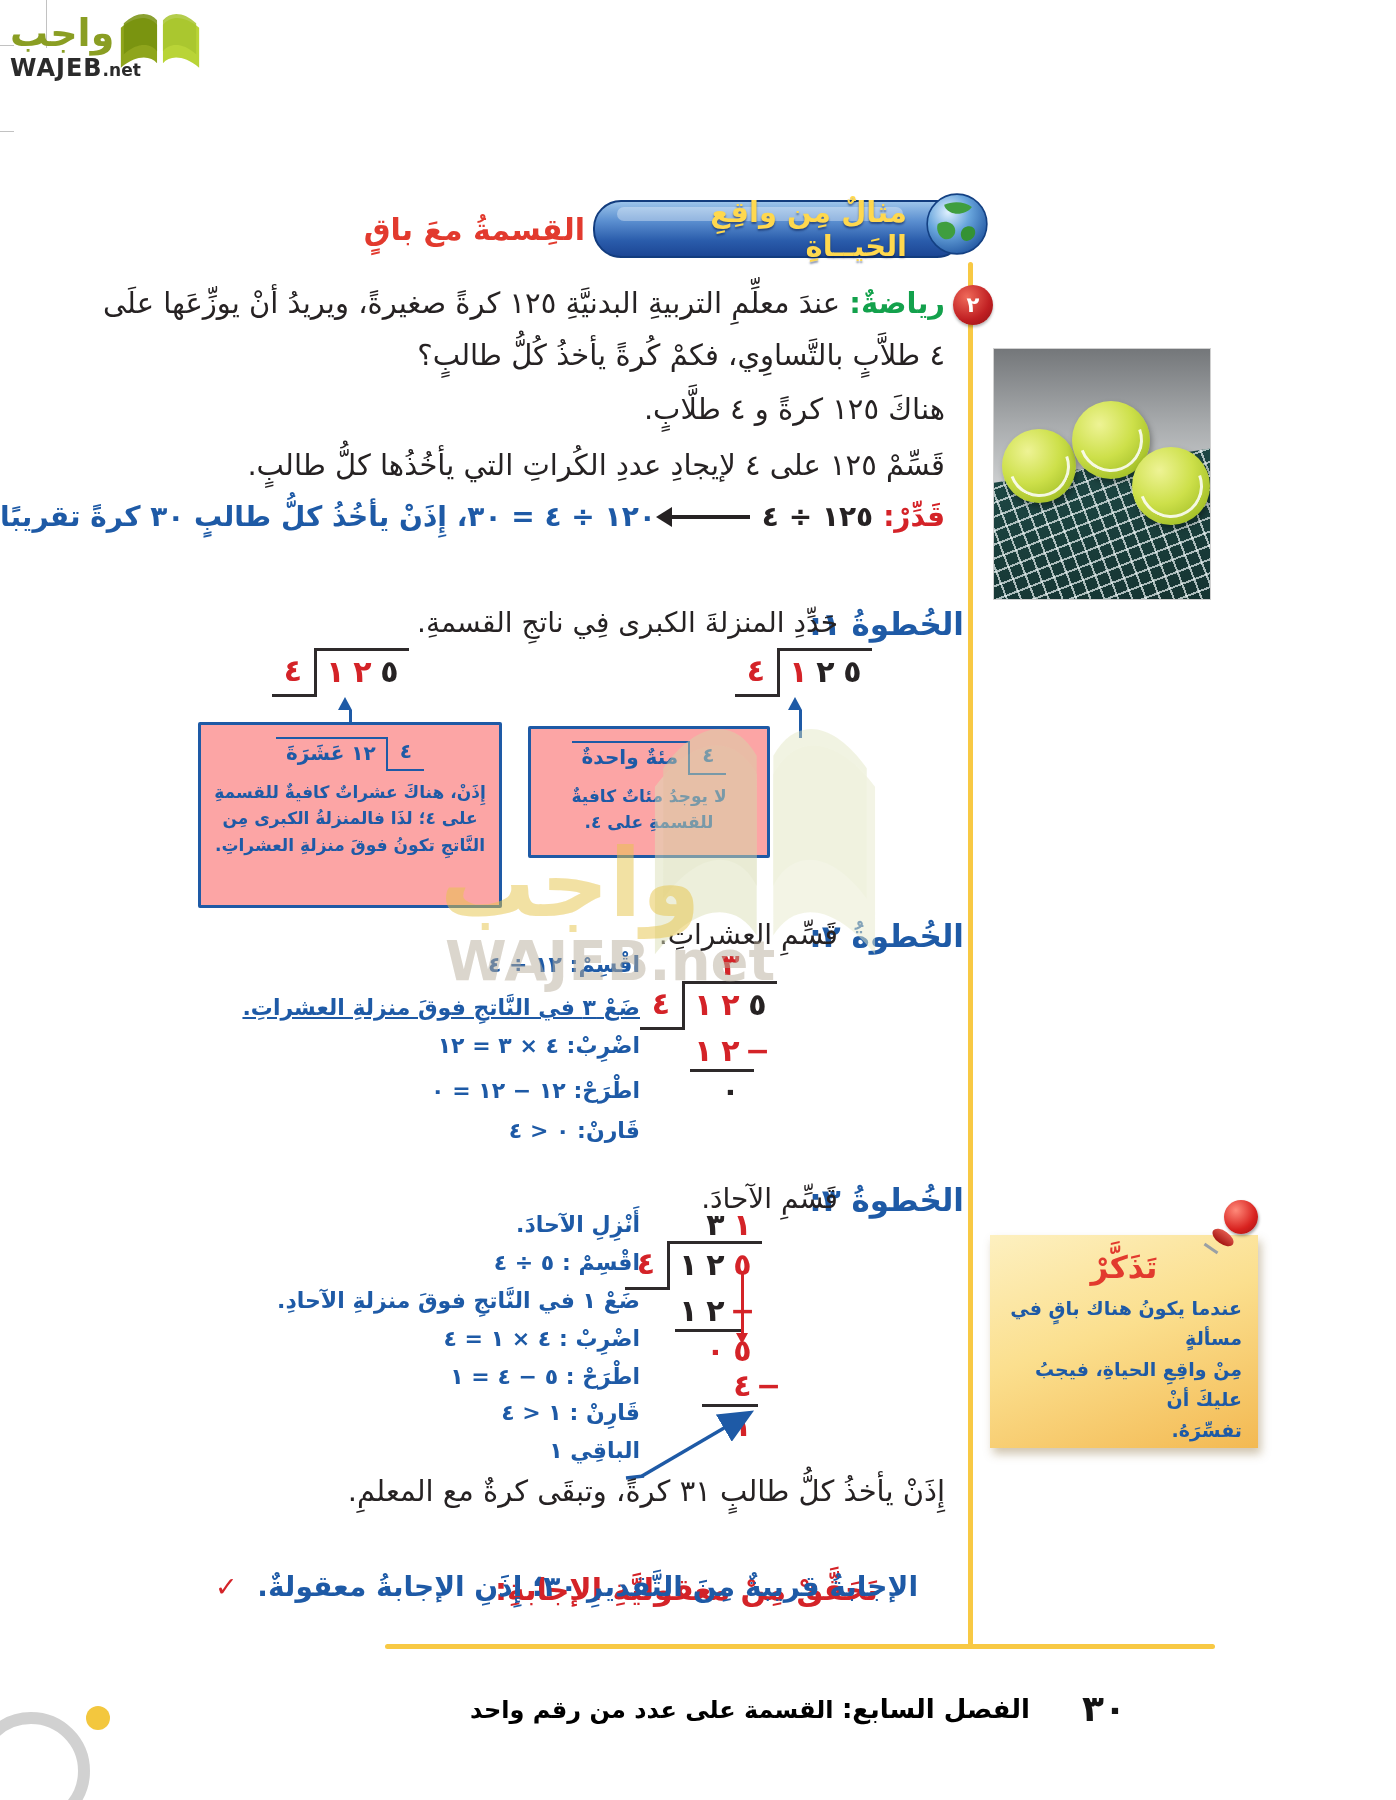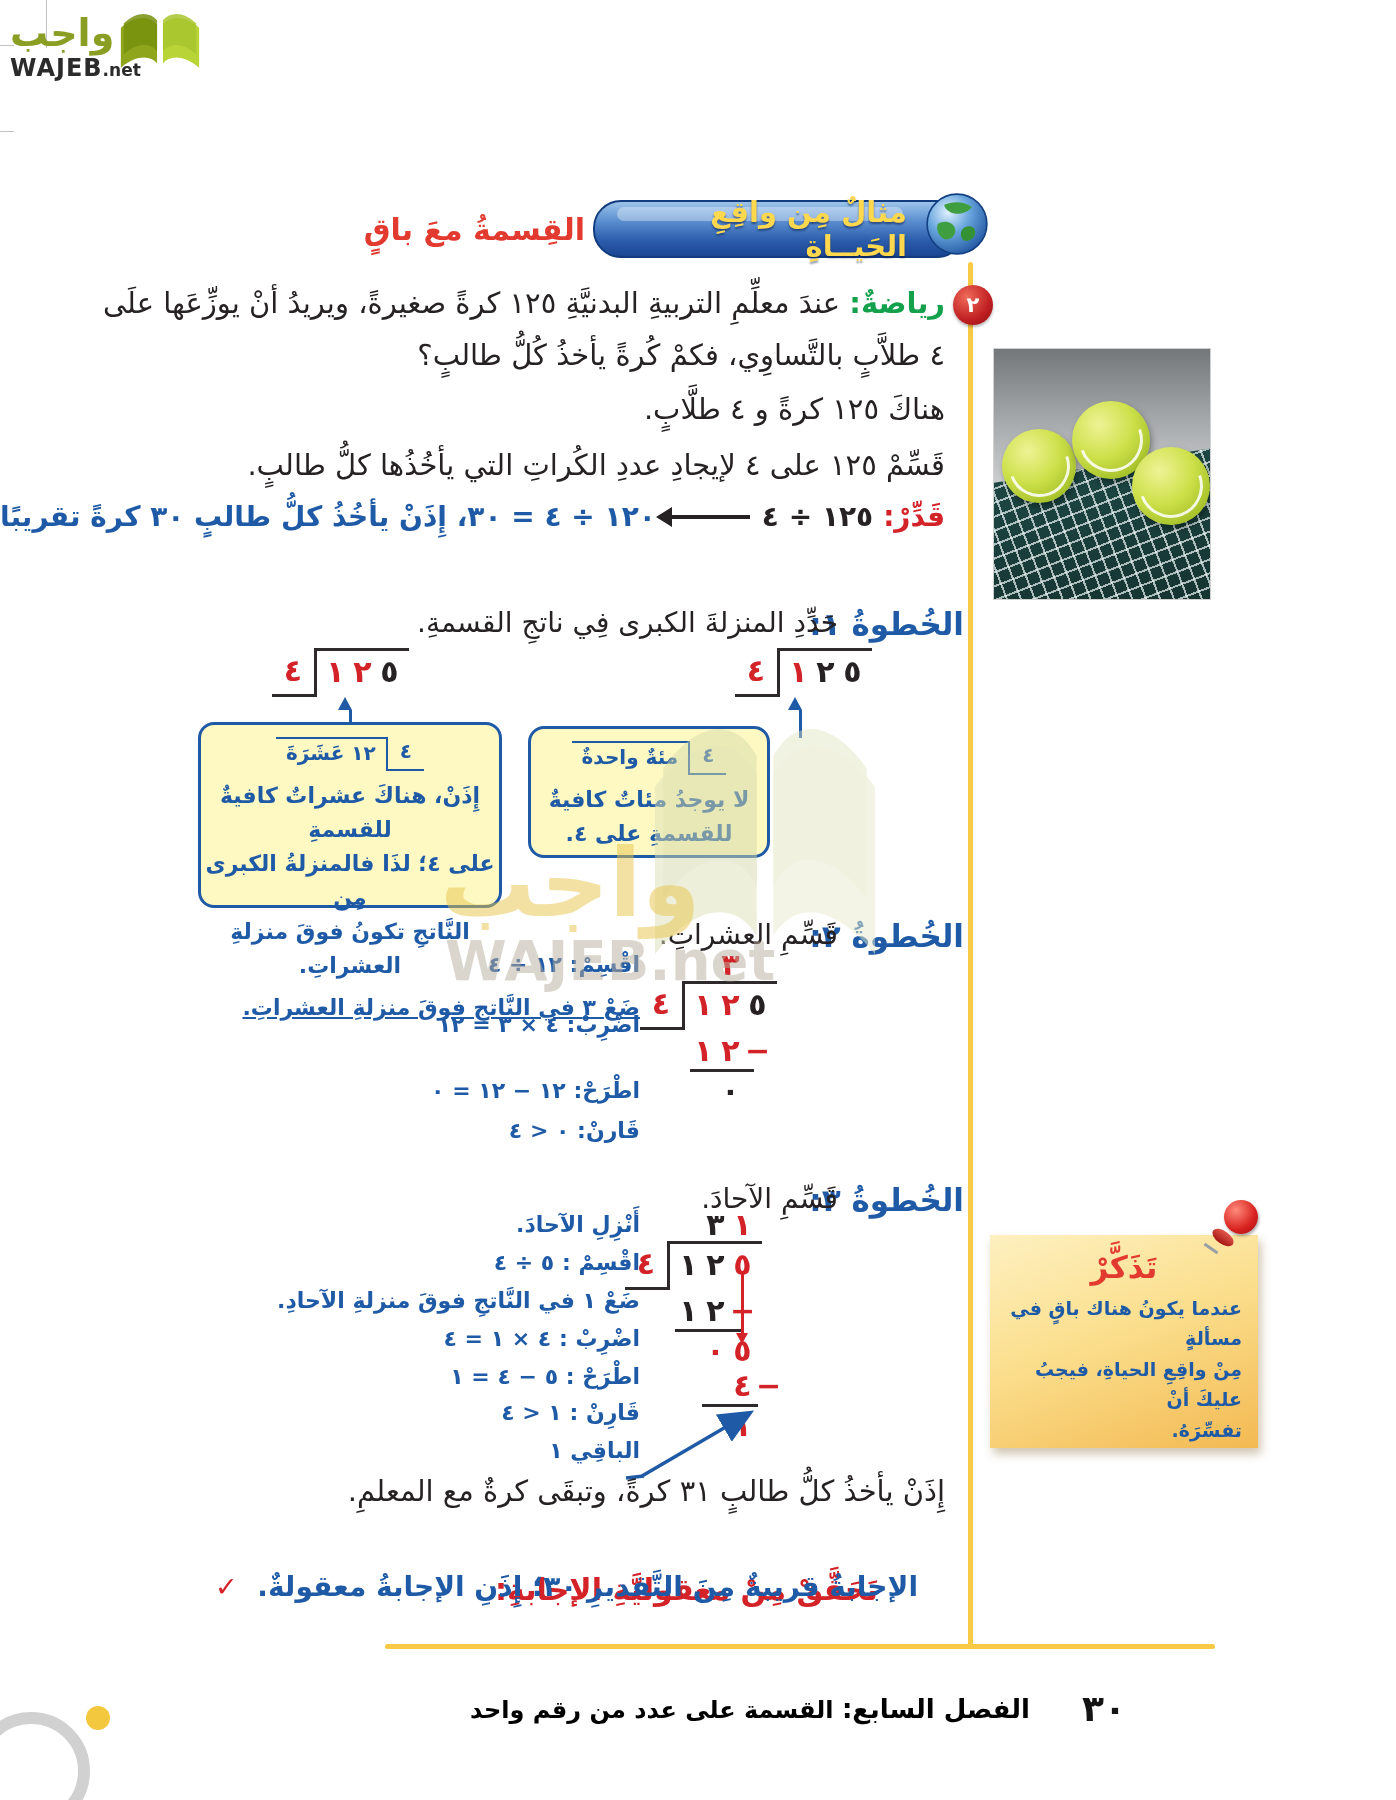--- a/index.html
+++ b/index.html
@@ -76,27 +76,27 @@
   .ldiv .dvd{display:flex;border-top:3px solid #2e2a2b;border-left:3px solid #2e2a2b;padding:4px 6px 6px 5px;}
   .ldiv .uline{border-top:3px solid #2e2a2b;height:0;margin-left:50px;}
 
   
   .uparrow{position:absolute;width:14px;}
   .uparrow .head{width:0;height:0;border-left:7px solid transparent;border-right:7px solid transparent;
         border-bottom:13px solid #1e5aa6;}
   .uparrow .stem{width:3px;height:28px;background:#1e5aa6;margin-left:5.5px;}
 
   
-  .callout{position:absolute;background:#fef9c3;border:3px solid #1e5aa6;border-radius:16px;box-sizing:border-box;
+  .callout{position:absolute;background:#fca5a5;border:3px solid #1e5aa6;border-radius:2px;box-sizing:border-box;
         text-align:center;}
   .mini{display:flex;direction:ltr;justify-content:center;font-weight:700;color:#1e5aa6;font-size:20px;
         margin:12px auto 8px;}
   .mini .mdvd{border-top:2.5px solid #1e5aa6;border-right:2.5px solid #1e5aa6;padding:2px 10px 6px;direction:rtl;}
   .mini .mdvr{border-bottom:2.5px solid #1e5aa6;padding:2px 12px 6px;display:flex;align-items:center;}
-  .callout .bl{font-size:22px;font-weight:700;color:#1e5aa6;line-height:1.55;}
+  .callout .bl{font-size:17px;font-weight:700;color:#1e5aa6;line-height:1.55;}
 
   
   .instr{position:absolute;right:756px;font-size:22px;font-weight:700;color:#1e5aa6;white-space:nowrap;}
 
   
   .redarrow{position:absolute;width:3px;background:#d42328;}
   .redarrow::after{content:"";position:absolute;bottom:-10px;left:-5px;border-left:6.5px solid transparent;
         border-right:6.5px solid transparent;border-top:11px solid #d42328;}
 
   
@@ -277,21 +277,21 @@
     <div class="uline" style="width:64px;margin-top:2px;"></div>
     <div class="row" style="margin-top:2px;">
       <span class="c"></span>
       <span class="c">٠</span>
       <span class="c"></span>
     </div>
   </div>
 
   <div class="instr" style="top:952px;">اقْسِمْ: ١٢ ÷ ٤</div>
   <div class="instr" style="top:995px;text-decoration:underline;">ضَعْ ٣ في النَّاتجِ فوقَ منزلةِ العشراتِ.</div>
-  <div class="instr" style="top:1012px;">اضْرِبْ: ٤ × ٣ = ١٢</div>
+  <div class="instr" style="top:1033px;">اضْرِبْ: ٤ × ٣ = ١٢</div>
   <div class="instr" style="top:1078px;">اطْرَحْ: ١٢ − ١٢ = ٠</div>
   <div class="instr" style="top:1118px;">قَارنْ: ٠ &lt; ٤</div>
 
   <div class="abs steplabel nowrap" style="right:432px;top:1182px;">الخُطوةُ ٣:</div>
   <div class="abs steptitle nowrap" style="right:558px;top:1182px;">قَسِّمِ الآحادَ.</div>
 
   <div class="ldiv" style="left:625px;top:1208px;">
     <div class="row">
       <span class="c"></span>
       <span class="c">٣</span>

